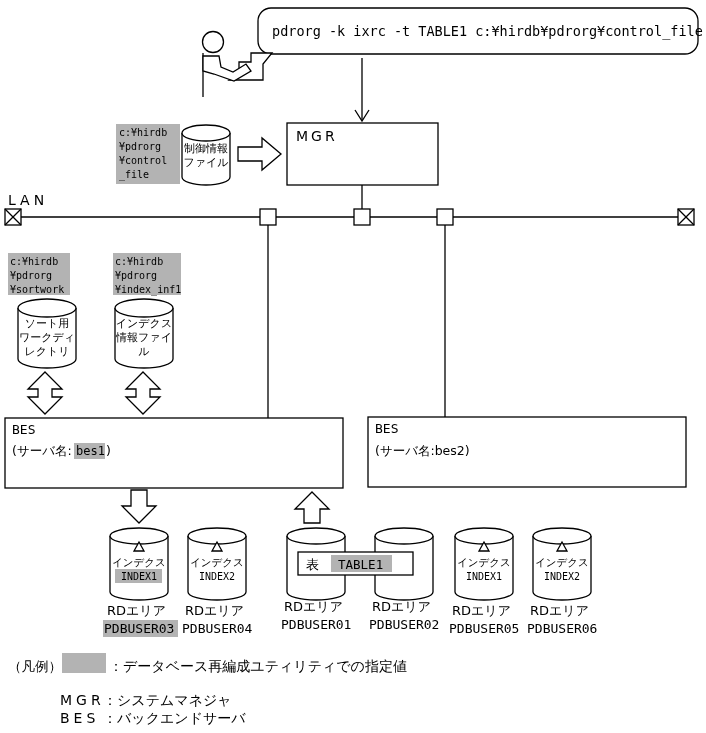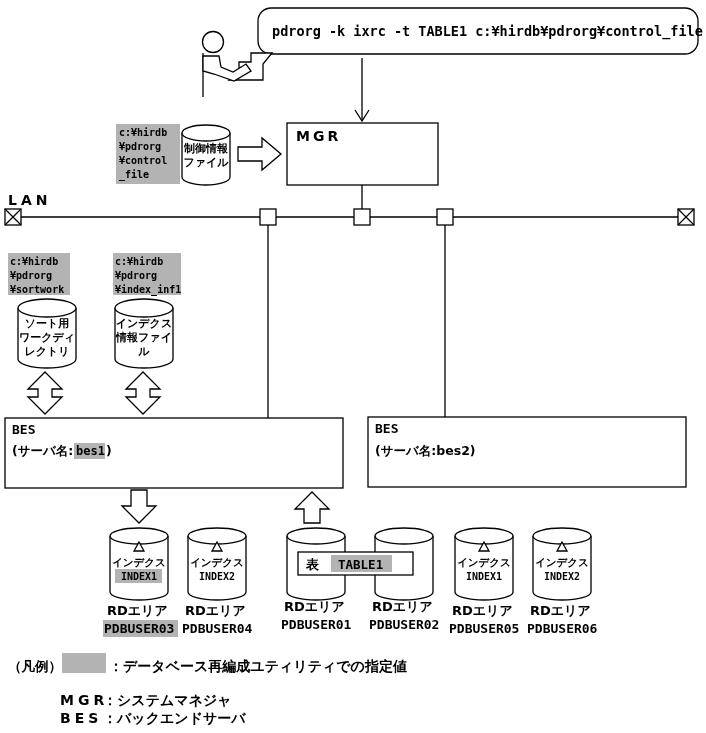--- a/index.html
+++ b/index.html
@@ -1,16 +1,16 @@
 <!DOCTYPE html>
 <html><head>
 <meta charset="utf-8">
 <style>
   html,body { margin:0; padding:0; background:#ffffff; }
-  .stage { position:relative; width:706px; height:733px; background:#ffffff; overflow:hidden;font-weight:bold; }
+  .stage { position:relative; width:706px; height:733px; background:#ffffff; overflow:hidden; }
   svg text { font-family:"DejaVu Sans", sans-serif; fill:#000; }
   svg text.mono { font-family:"DejaVu Sans Mono", monospace; }
   .frame { fill:#ffffff; stroke:#000000; stroke-width:1.3; }
   .ln    { stroke:#000000; stroke-width:1.3; fill:none; }
   .hl    { fill:#b3b3b3; stroke:none; }
   .spread { letter-spacing:4px; }
 </style>
 </head>
 <body>
 

